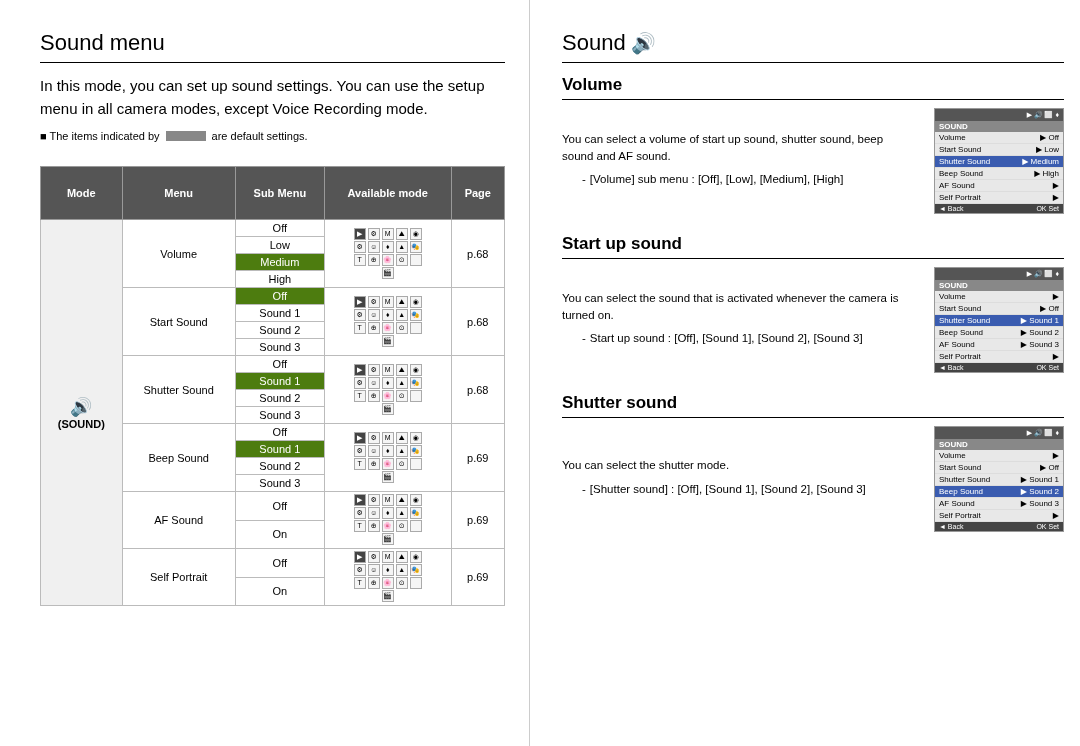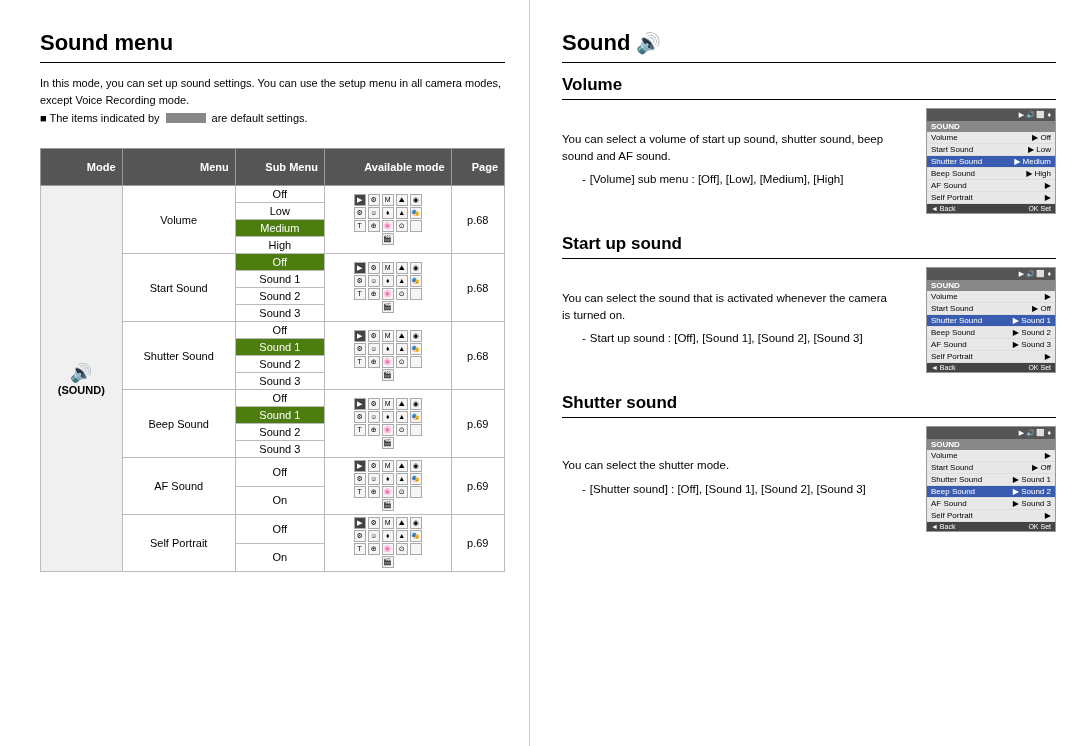--- a/index.html
+++ b/index.html
@@ -12,40 +12,40 @@
       min-height: 746px;
       display: flex;
     }
     .left-panel {
       width: 530px;
       padding: 30px 24px 24px 40px;
       border-right: 1px solid #ccc;
     }
     .right-panel {
       width: 550px;
-      padding: 30px 24px 24px 32px;
+      padding: 30px 16px 24px 32px;
     }
     h1 {
       font-size: 22px;
-      font-weight: bold;
+      font-weight: normal;
       margin-bottom: 12px;
       border-bottom: 1px solid #000;
       padding-bottom: 6px;
     }
     h2 {
       font-size: 17px;
       font-weight: bold;
       margin-bottom: 8px;
       border-bottom: 1px solid #000;
       padding-bottom: 4px;
     }
     .intro-text {
-      font-size: 11px;
+      font-size: 15px;
       line-height: 1.5;
-      margin-bottom: 4px;
+      margin-bottom: 10px;
     }
     .default-note {
       font-size: 11px;
       display: flex;
       align-items: center;
       gap: 6px;
       margin-bottom: 24px;
     }
     .default-box {
       display: inline-block;
@@ -55,23 +55,23 @@
     }
     
     .menu-table {
       width: 100%;
       border-collapse: collapse;
       font-size: 11px;
     }
     .menu-table th {
       background: #555;
       color: #fff;
-      padding: 12px 6px;
+      padding: 20px 6px;
       border: 1px solid #999;
-      text-align: right;
+      text-align: center;
       font-weight: bold;
     }
     .menu-table td {
       border: 1px solid #bbb;
       padding: 2px 6px;
       text-align: center;
       vertical-align: middle;
     }
     .mode-cell {
       background: #f0f0f0;

